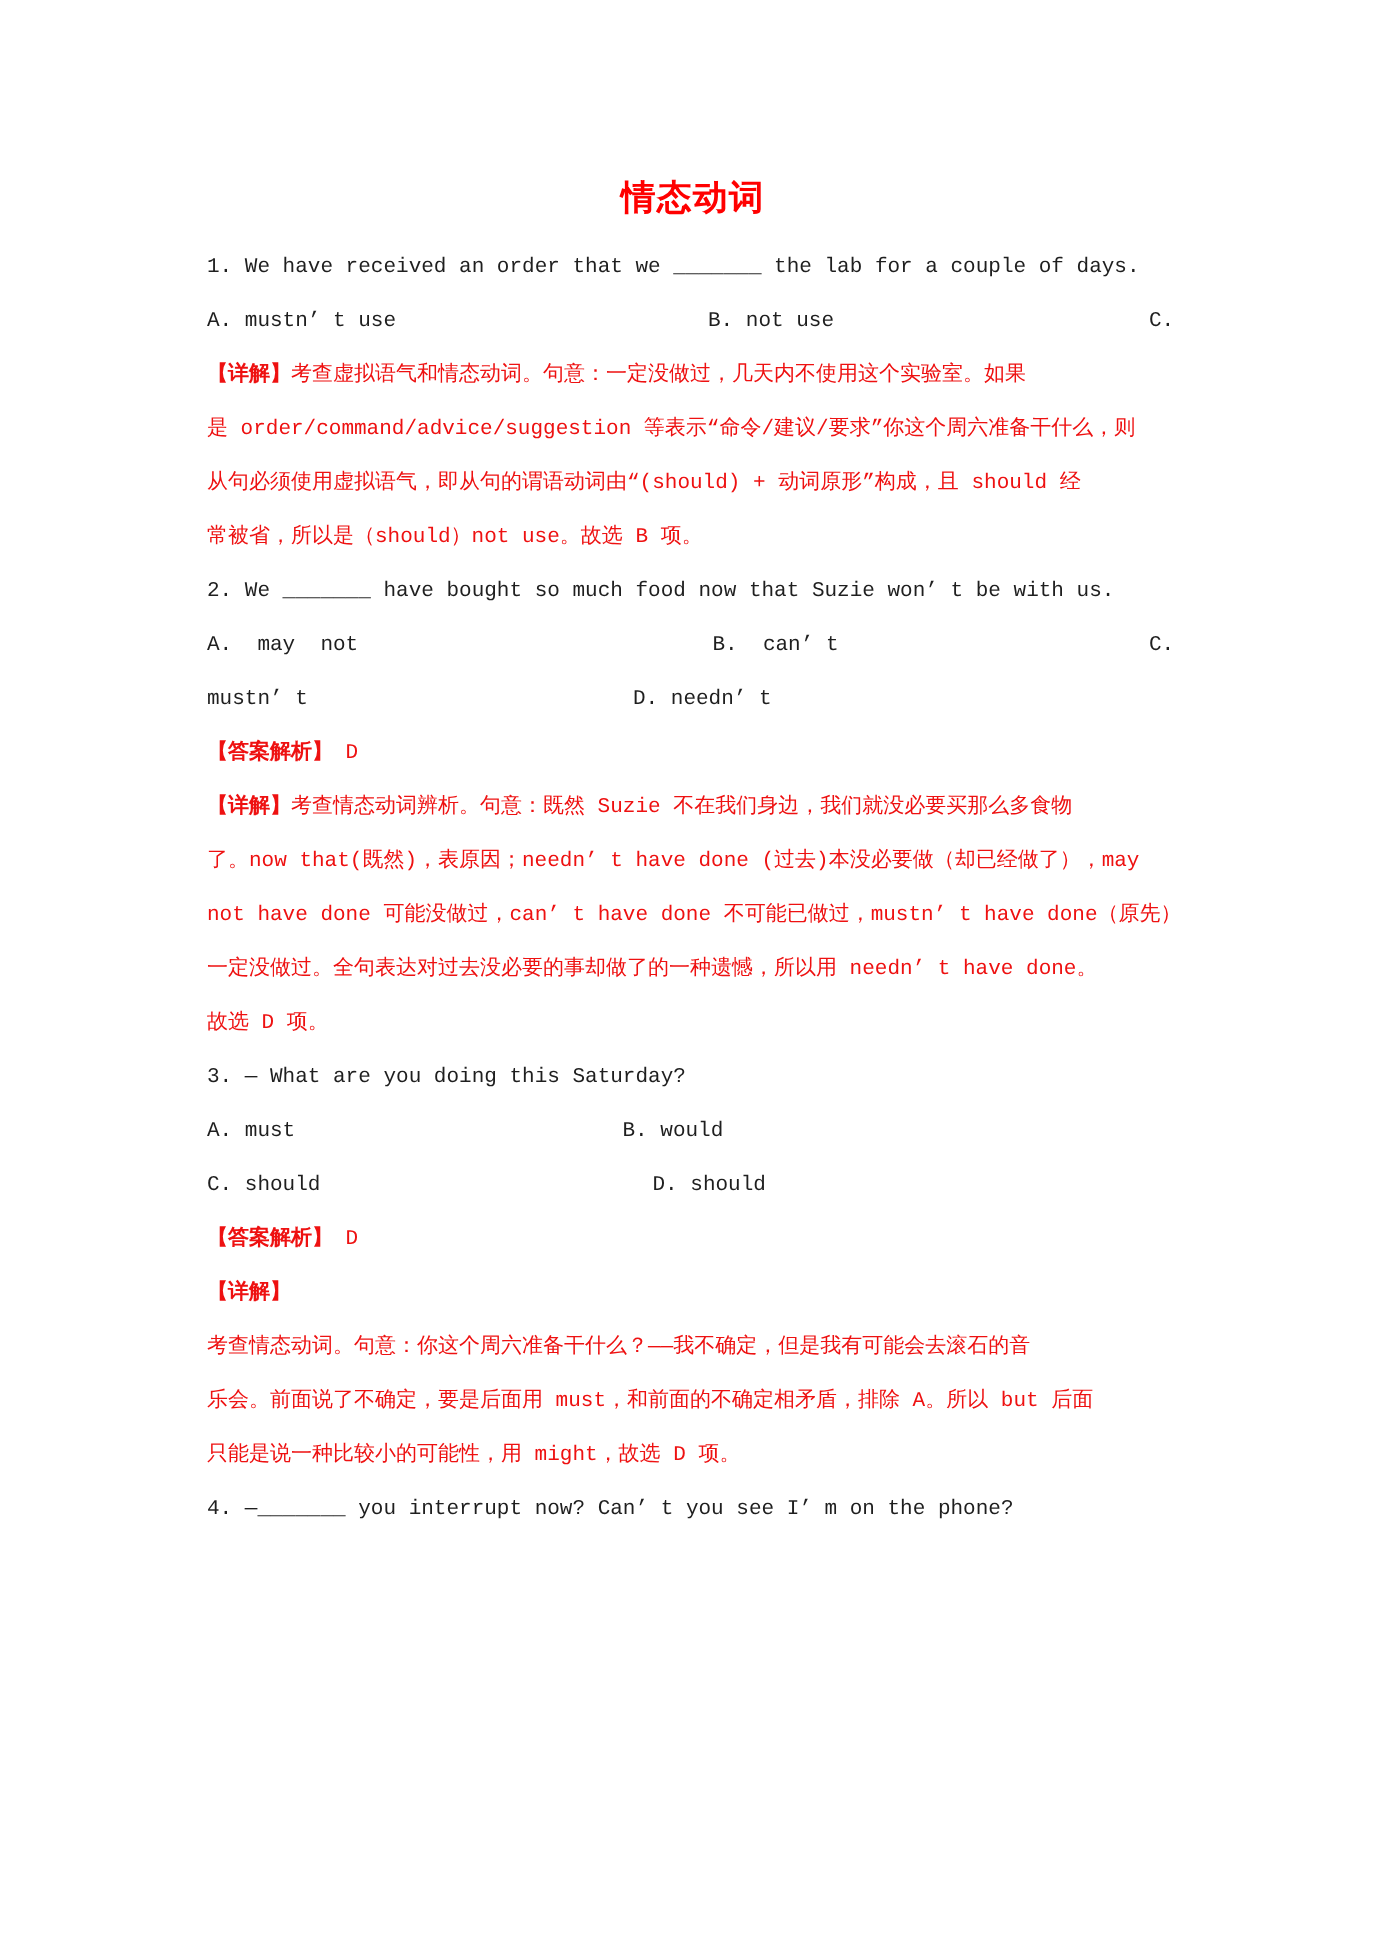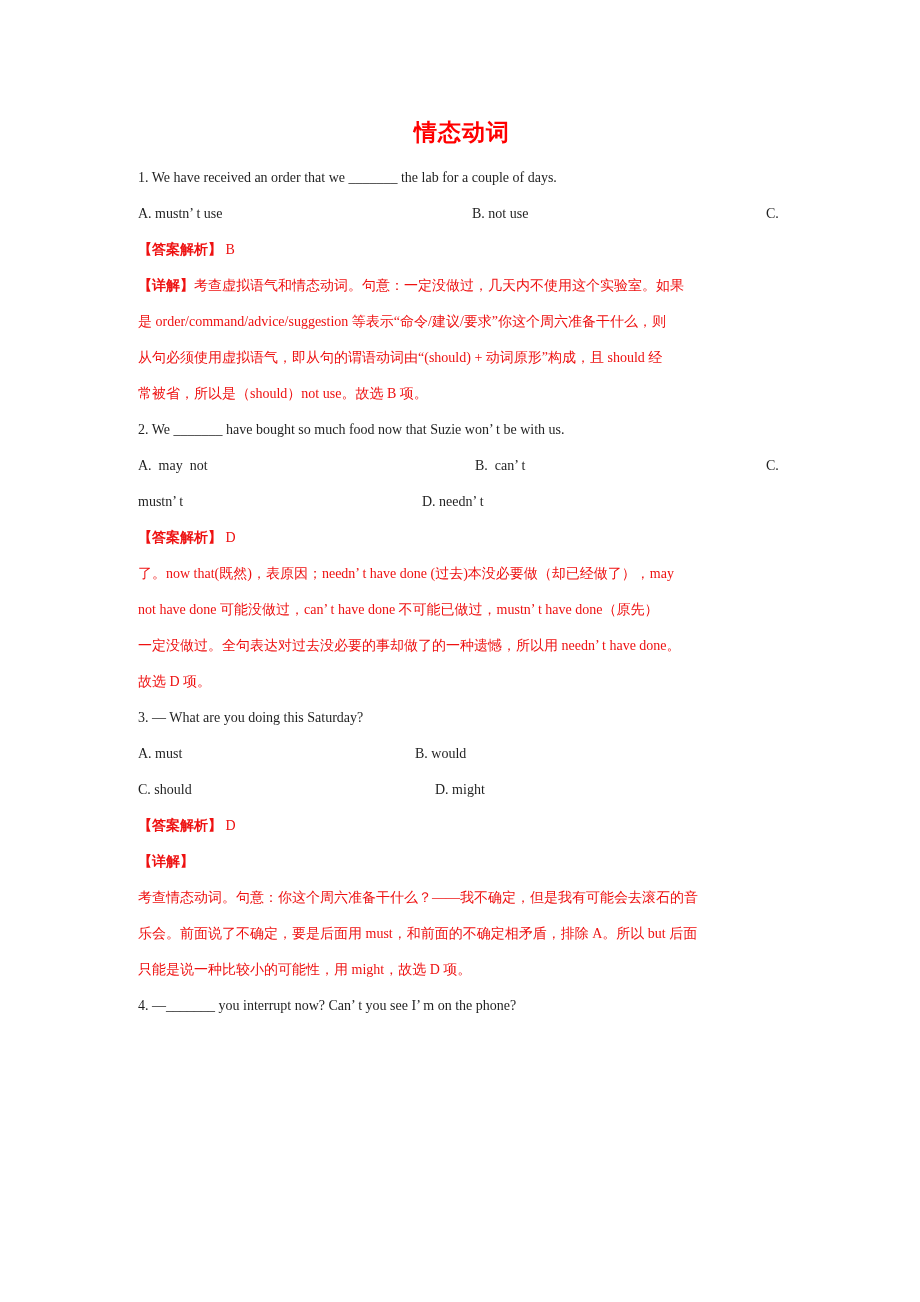--- a/index.html
+++ b/index.html
@@ -3,21 +3,21 @@
 <meta charset="utf-8">
 <style>
   * { margin: 0; padding: 0; box-sizing: border-box; }
   html, body { background: #ffffff; }
   .page {
     position: relative;
     width: 920px;
     height: 1018px;
     background: var(--background, #ffffff);
     overflow: hidden;
-    font-family: Liberation Serif, serif;
+    font-family: Liberation Mono, monospace;
     color: var(--text_black, #1f1f1f);
   }
   .content {
     position: absolute;
     left: 138px;
     top: 112px;
     width: 648px;
   }
   .title {
     height: 42px;
@@ -42,36 +42,36 @@
 </style>
 </head>
 <body>
 
 <div class="page">
   <div class="content">
     <h1 class="title">情态动词</h1>
     <div class="lines">
         <div class="line"><span>1. We have received an order that we _______ the lab for a couple of days.</span></div>
         <div class="line"><span>A. mustn’ t use</span><span class="col" style="left: 334px; text-align: center;">B. not use</span><span class="col" style="left: 628px;">C.</span></div>
-        <div class="line red"><span class="bold">【答案解析】</span><span> B</span></div>
         <div class="line red"><span class="bold">【详解】</span><span>考查虚拟语气和情态动词。句意：一定没做过，几天内不使用这个实验室。如果</span></div>
         <div class="line red"><span>是 order/command/advice/suggestion 等表示“命令/建议/要求”你这个周六准备干什么，则</span></div>
         <div class="line red"><span>从句必须使用虚拟语气，即从句的谓语动词由“(should) + 动词原形”构成，且 should 经</span></div>
         <div class="line red"><span>常被省，所以是（should）not use。故选 B 项。</span></div>
         <div class="line"><span>2. We _______ have bought so much food now that Suzie won’ t be with us.</span></div>
         <div class="line"><span>A.  may  not</span><span class="col" style="left: 337px;">B.  can’ t</span><span class="col" style="left: 628px;">C.</span></div>
         <div class="line"><span>mustn’ t</span><span class="col" style="left: 284px;">D. needn’ t</span></div>
         <div class="line red"><span class="bold">【答案解析】</span><span> D</span></div>
+        <div class="line red"><span class="bold">【详解】</span><span>考查情态动词辨析。句意：既然 Suzie 不在我们身边，我们就没必要买那么多食物</span></div>
         <div class="line red"><span>了。now that(既然)，表原因；needn’ t have done (过去)本没必要做（却已经做了），may</span></div>
         <div class="line red"><span>not have done 可能没做过，can’ t have done 不可能已做过，mustn’ t have done（原先）</span></div>
         <div class="line red"><span>一定没做过。全句表达对过去没必要的事却做了的一种遗憾，所以用 needn’ t have done。</span></div>
         <div class="line red"><span>故选 D 项。</span></div>
         <div class="line"><span>3. — What are you doing this Saturday?</span></div>
         <div class="line"><span>A. must</span><span class="col" style="left: 277px;">B. would</span></div>
-        <div class="line"><span>C. should</span><span class="col" style="left: 297px;">D. might</span></div>
+        <div class="line"><span>C. should</span><span class="col" style="left: 297px;">D. should</span></div>
         <div class="line red"><span class="bold">【答案解析】</span><span> D</span></div>
         <div class="line red"><span class="bold">【详解】</span></div>
         <div class="line red"><span>考查情态动词。句意：你这个周六准备干什么？——我不确定，但是我有可能会去滚石的音</span></div>
         <div class="line red"><span>乐会。前面说了不确定，要是后面用 must，和前面的不确定相矛盾，排除 A。所以 but 后面</span></div>
         <div class="line red"><span>只能是说一种比较小的可能性，用 might，故选 D 项。</span></div>
         <div class="line"><span>4. —_______ you interrupt now? Can’ t you see I’ m on the phone?</span></div>
         <div class="line"><span>—Sorry Sir, but it’ s urgent.</span></div>
       </div>
   </div>
 </div>

